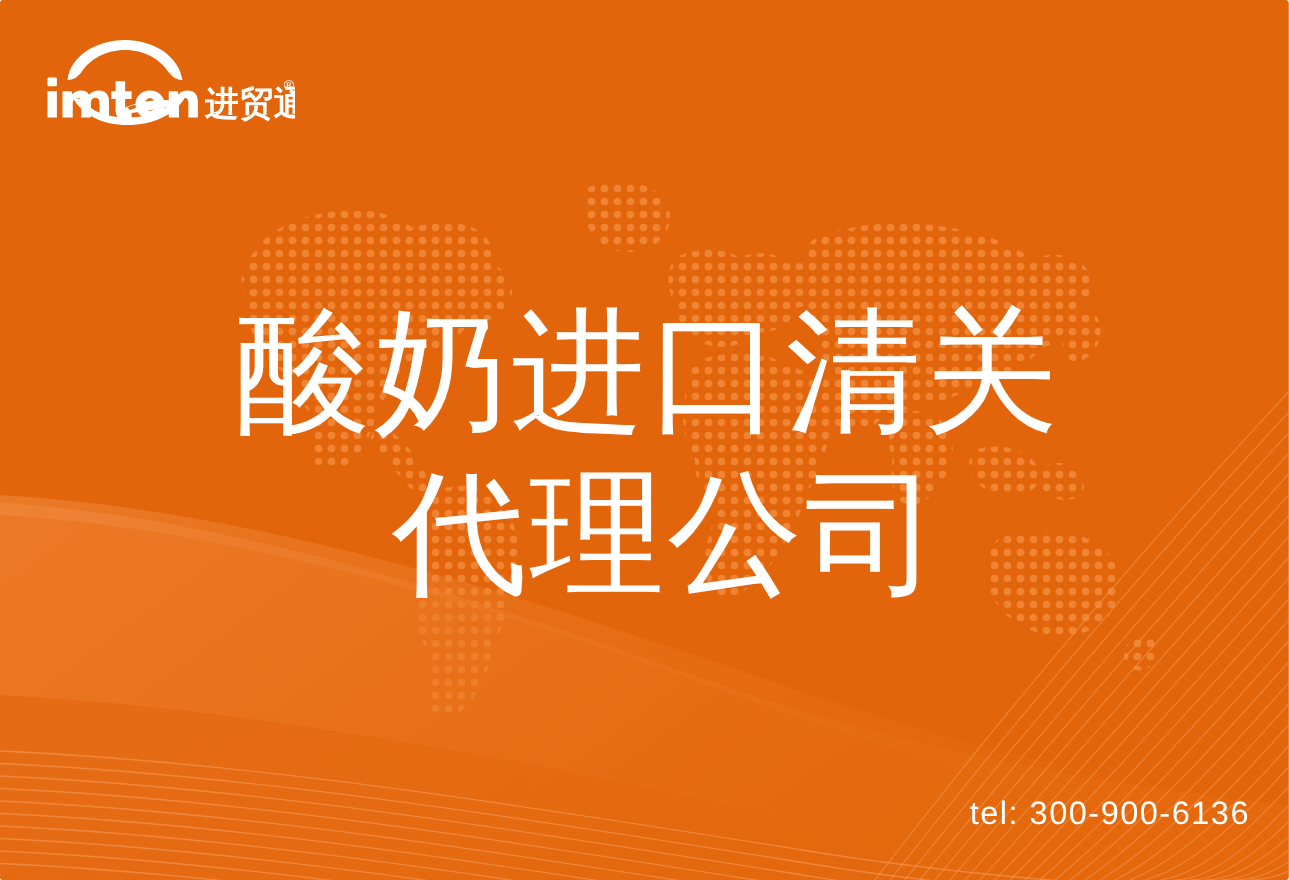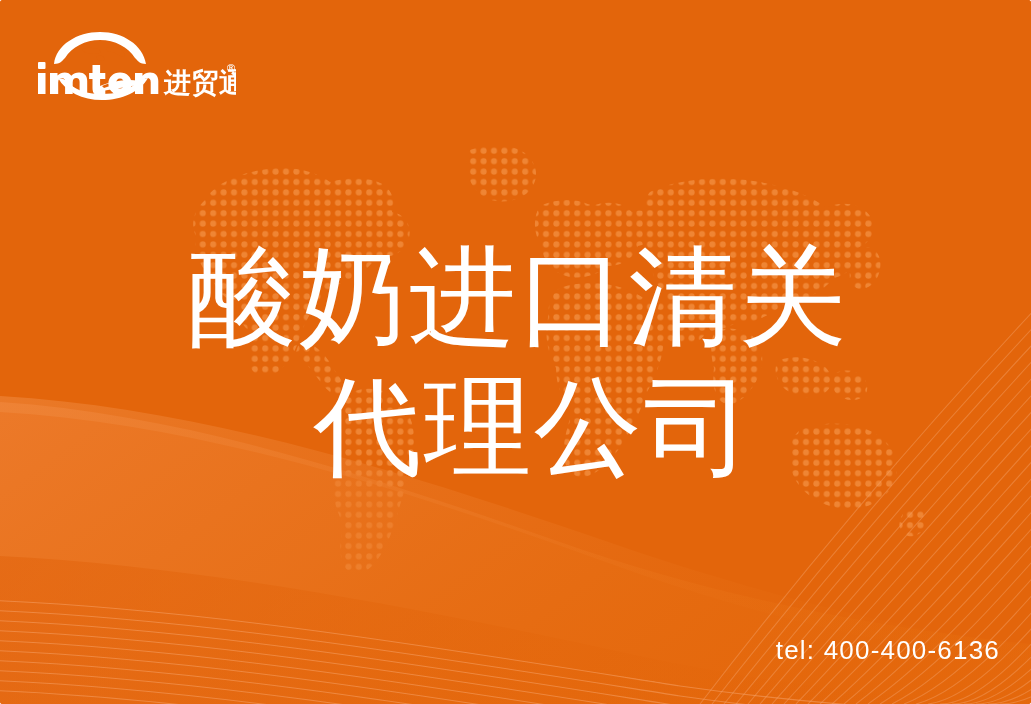--- a/index.html
+++ b/index.html
@@ -312,15 +312,15 @@
       <text x="128" y="64" font-family="&quot;DejaVu Sans&quot;, sans-serif" font-size="27" font-weight="bold" fill="#ffffff" letter-spacing="0.5">进贸通</text>
       <text x="195" y="44" font-family="&quot;DejaVu Sans&quot;, sans-serif" font-size="11" fill="#ffffff" text-anchor="middle">®</text>
     </g>
   </svg>
 
   <div class="headline">
     <span class="line line-1">酸奶进口清关</span>
     <span class="line line-2">代理公司</span>
   </div>
 
-  <div class="phone">tel: 400-400-6136</div>
+  <div class="phone">tel: 300-900-6136</div>
 
 </div>
 
 </body></html>

